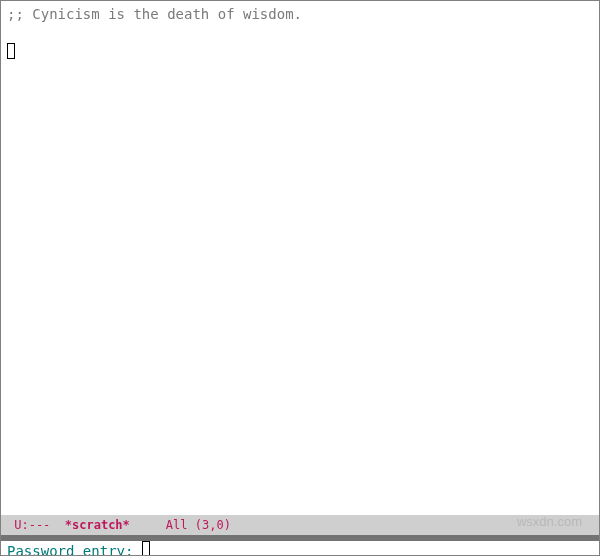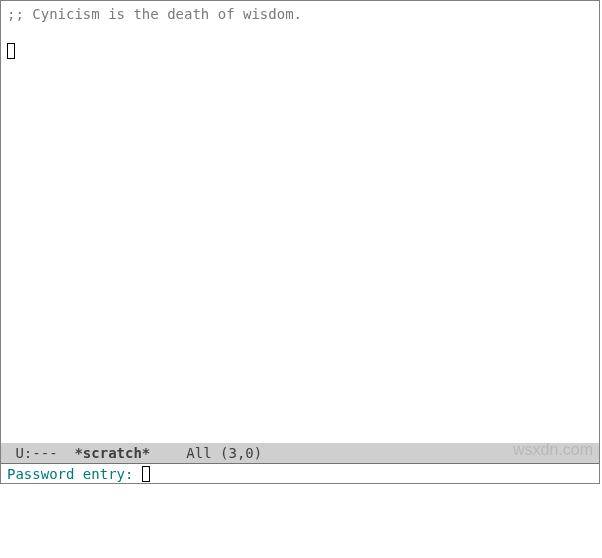--- a/index.html
+++ b/index.html
@@ -8,21 +8,21 @@
     height: 558px;
     background: #fff;
     font-family: "DejaVu Sans Mono", "Liberation Mono", "Consolas", monospace;
     font-size: 14px;
     line-height: 18px;
     overflow: hidden;
   }
   .frame {
     position: relative;
     width: 600px;
-    height: 484px;
+    height: 556px;
     border: 1px solid #808080;
     background: #fff;
     display: flex;
     flex-direction: column;
   }
   .main-buffer {
     flex: 1 1 auto;
     padding: 4px 6px;
     background: #ffffff;
     overflow: hidden;
@@ -39,62 +39,61 @@
     display: inline-block;
     width: 8px;
     height: 16px;
     border: 1px solid #000;
     background: transparent;
     vertical-align: text-bottom;
     margin-top: 2px;
   }
   .mode-line {
     background: #cfcfcf;
-    color: #404040;
+    color: #be185d;
     height: 20px;
     line-height: 20px;
     padding: 0 6px;
     white-space: pre;
     overflow: hidden;
-    font-size: 14px;
+    font-size: 12px;
     display: flex;
     text-align: center;
   }
   .mode-left { flex: 0 0 auto; }
   .mode-buffer { font-weight: bold; }
   .mode-spacer1 { display:inline-block; width: 36px; }
   .mode-right { margin-left: auto; }
   .minibuffer {
     background: #ffffff;
     color: #000;
     height: 20px;
     line-height: 20px;
     padding: 0 6px;
     white-space: pre;
     overflow: hidden;
-    border-top: 1px solid #737373;
+    border-top: 6px solid #737373;
     display: flex;
-    align-items: center;
   }
   .mini-prompt { color: #007a7a; }
   .mini-value { color: #000; }
   .mini-cursor {
     display: inline-block;
     width: 8px;
     height: 16px;
     border: 1px solid #000;
     background: transparent;
     vertical-align: text-bottom;
   }
   .watermark {
     position: absolute;
-    right: 6px;
+    right: 17px;
     bottom: 24px;
     font-family: Arial, sans-serif;
-    font-size: 16px;
+    font-size: 13px;
     color: #b8b8b8;
     pointer-events: none;
   }
 </style>
 </head>
 <body>
 
 <div class="frame">
 
   <div class="main-buffer">

